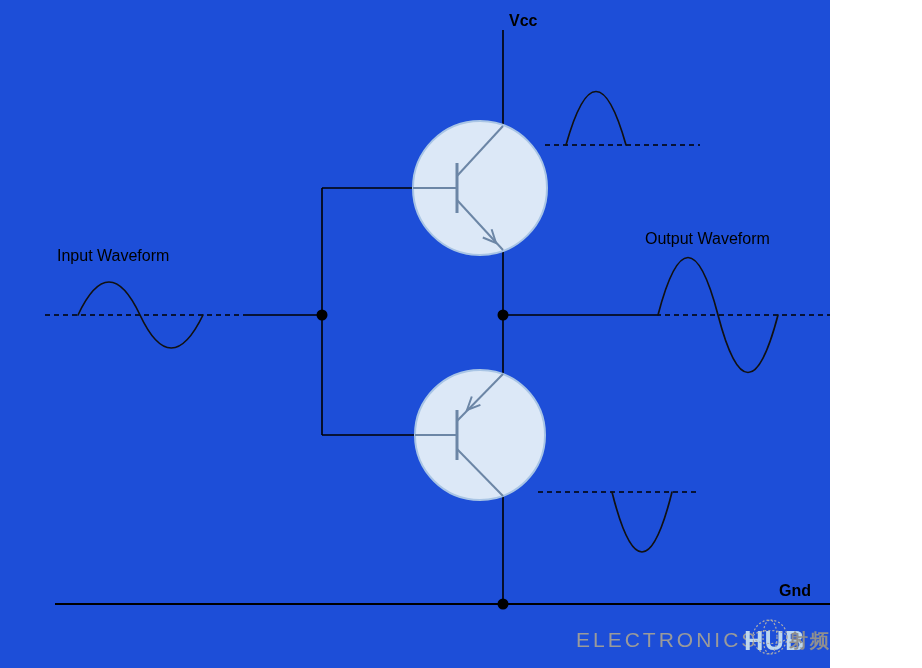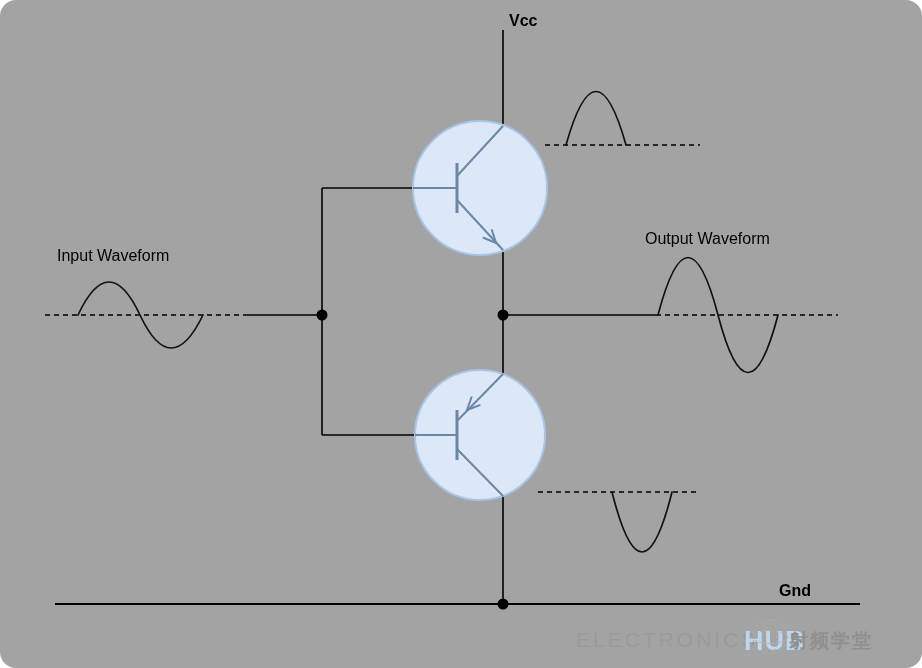--- a/index.html
+++ b/index.html
@@ -8,25 +8,24 @@
     --transistor-symbol:#6c86a6;
     --wire:#000000;
     --waveform:#111111;
     --watermark-gray:#9a9a9a;
     --watermark-blue:#bcd7ef;
     --watermark-cn-gray:#8f8f8f;
   }
   html,body{margin:0;padding:0;background:#ffffff;}
   .canvas{
     position:relative;
-    width:922px;height:668px;
-    background:#a3a3a3;
+    width:830px;height:668px;
+    background:#1d4ed8;
     font-family:"Liberation Sans", sans-serif;
     overflow:hidden;
-    border-radius:16px;
   }
   svg{display:block;}
   .wire{stroke:var(--wire);stroke-width:1.6;fill:none;}
   .ground{stroke-width:2.2;}
   .dashed{stroke:var(--wire);stroke-width:1.4;fill:none;stroke-dasharray:5 4;}
   .wave{stroke:var(--waveform);stroke-width:1.7;fill:none;stroke-linecap:round;}
   .tcircle{fill:var(--transistor-fill);stroke:var(--transistor-stroke);stroke-width:2;}
   .tsym{stroke:var(--transistor-symbol);stroke-width:2;fill:none;}
   .tbar{stroke-width:3;}
   .dot{fill:var(--wire);}

